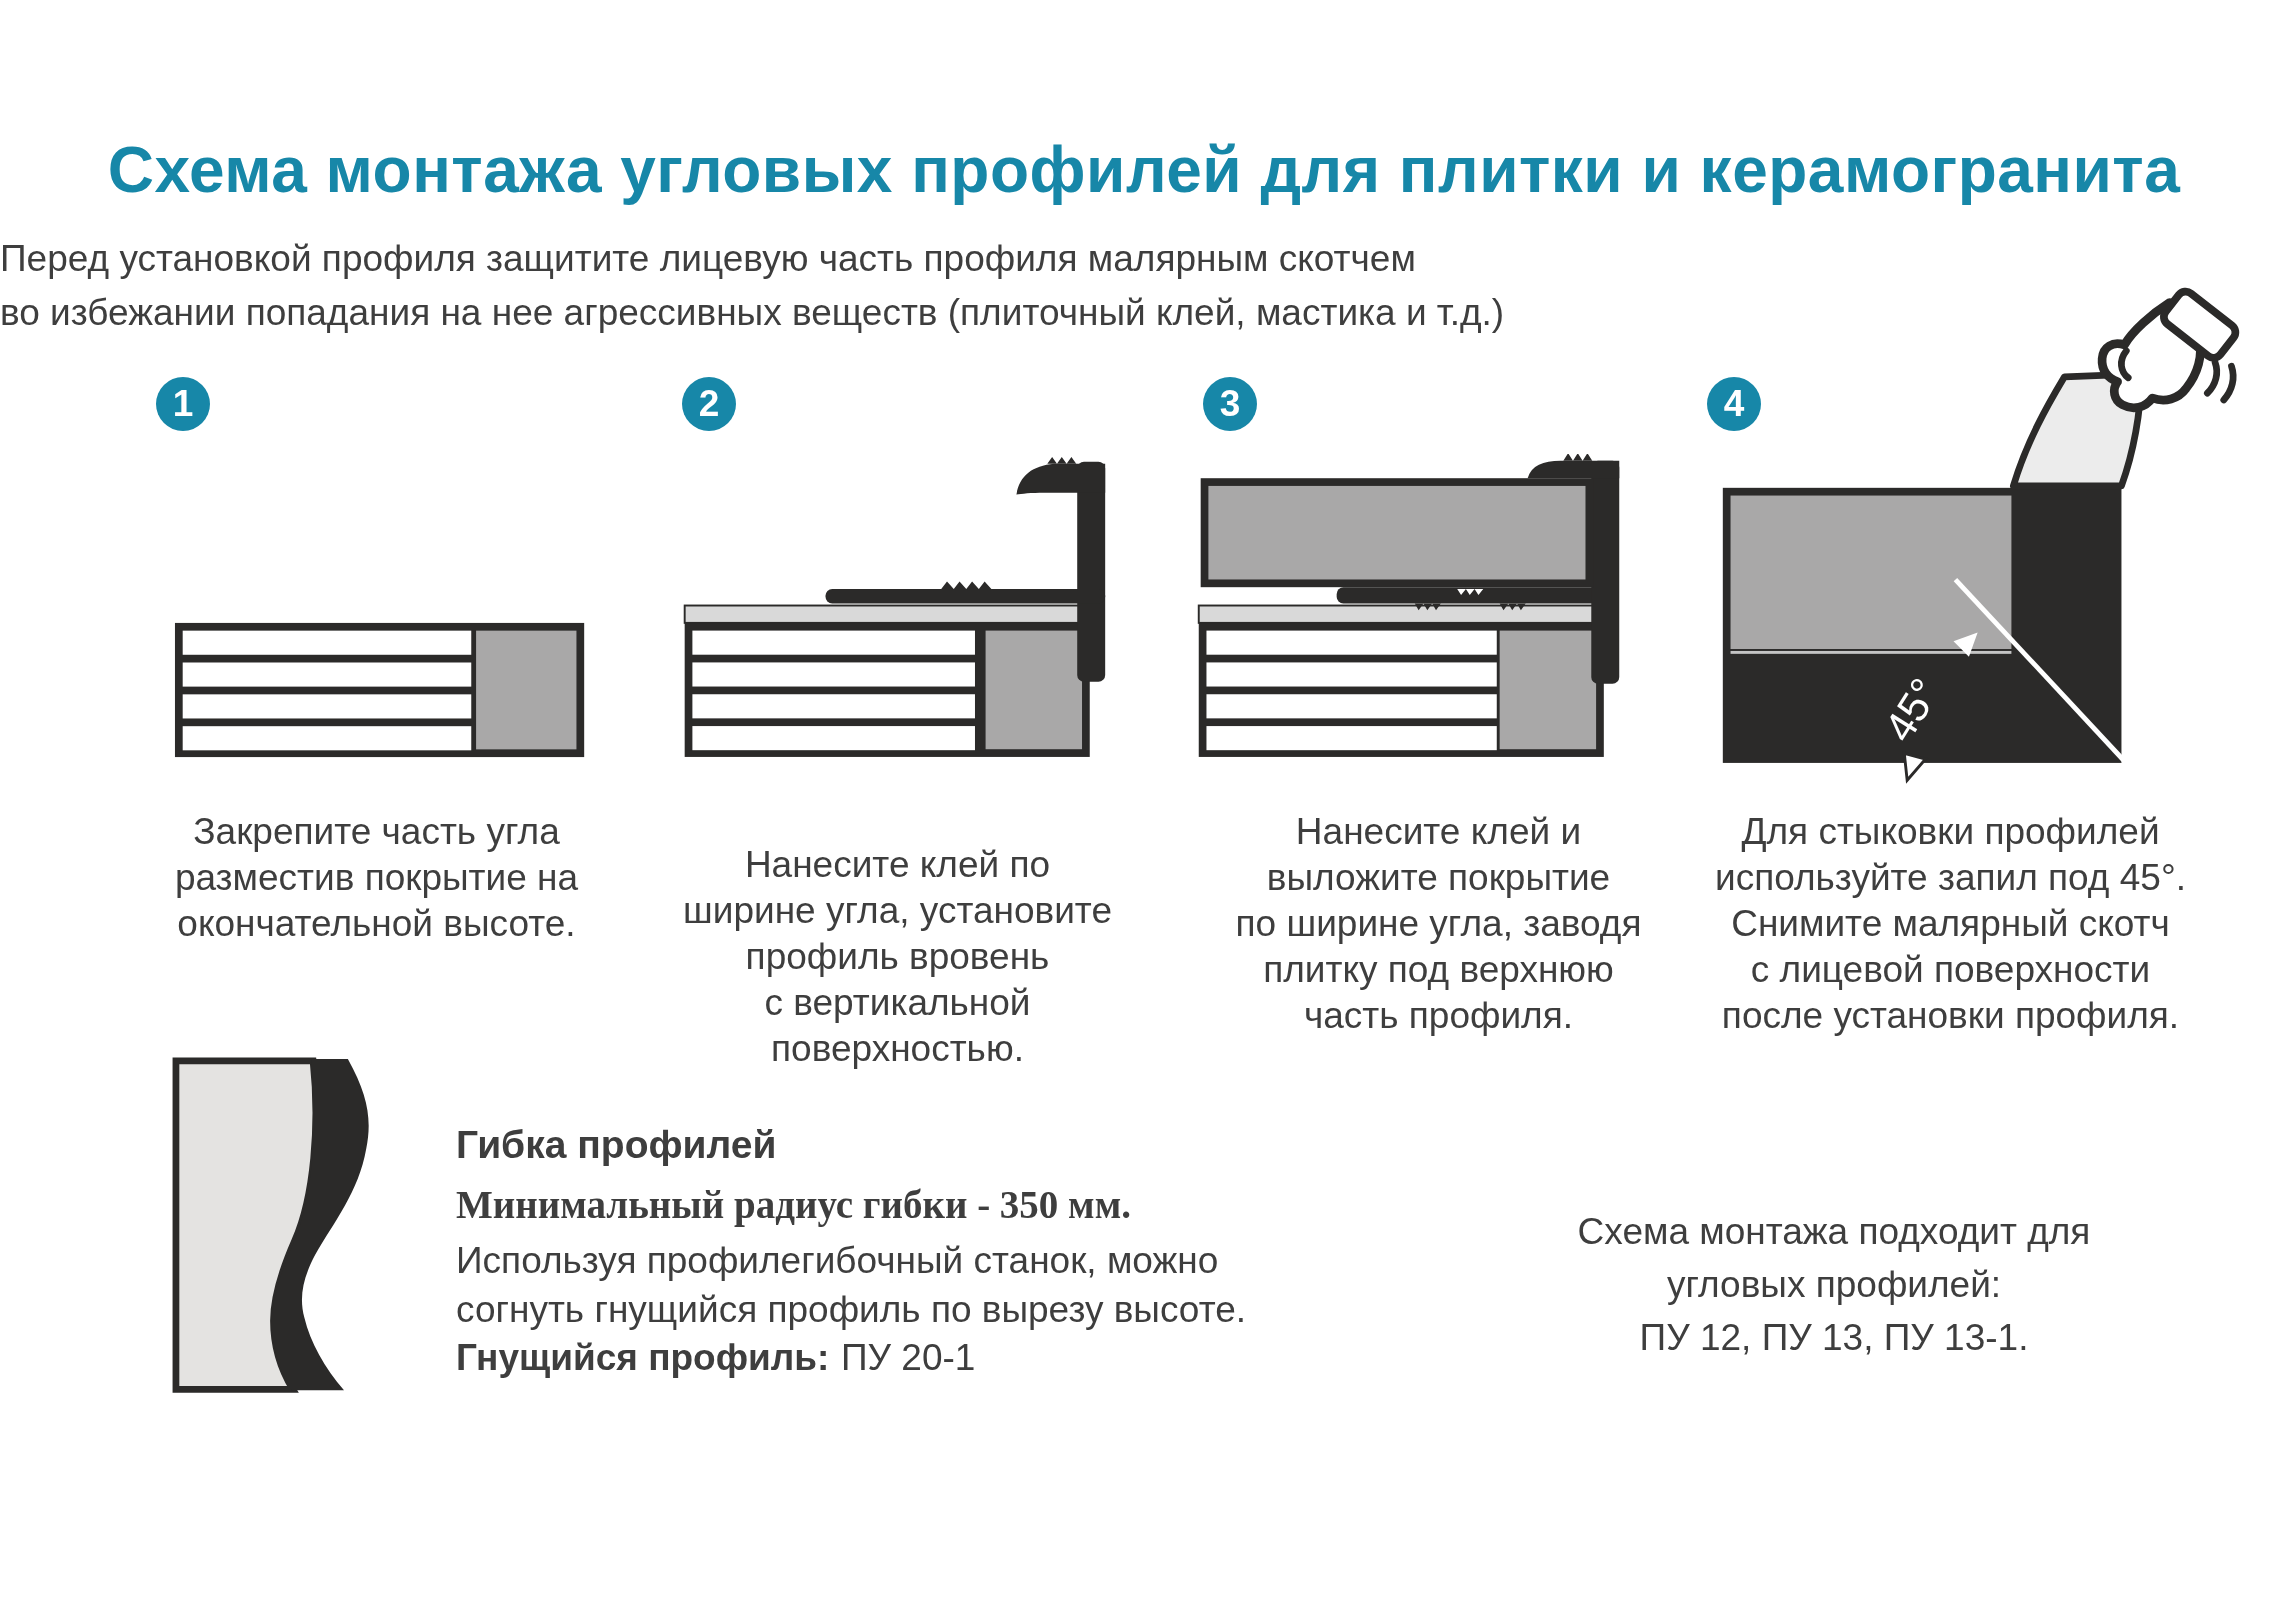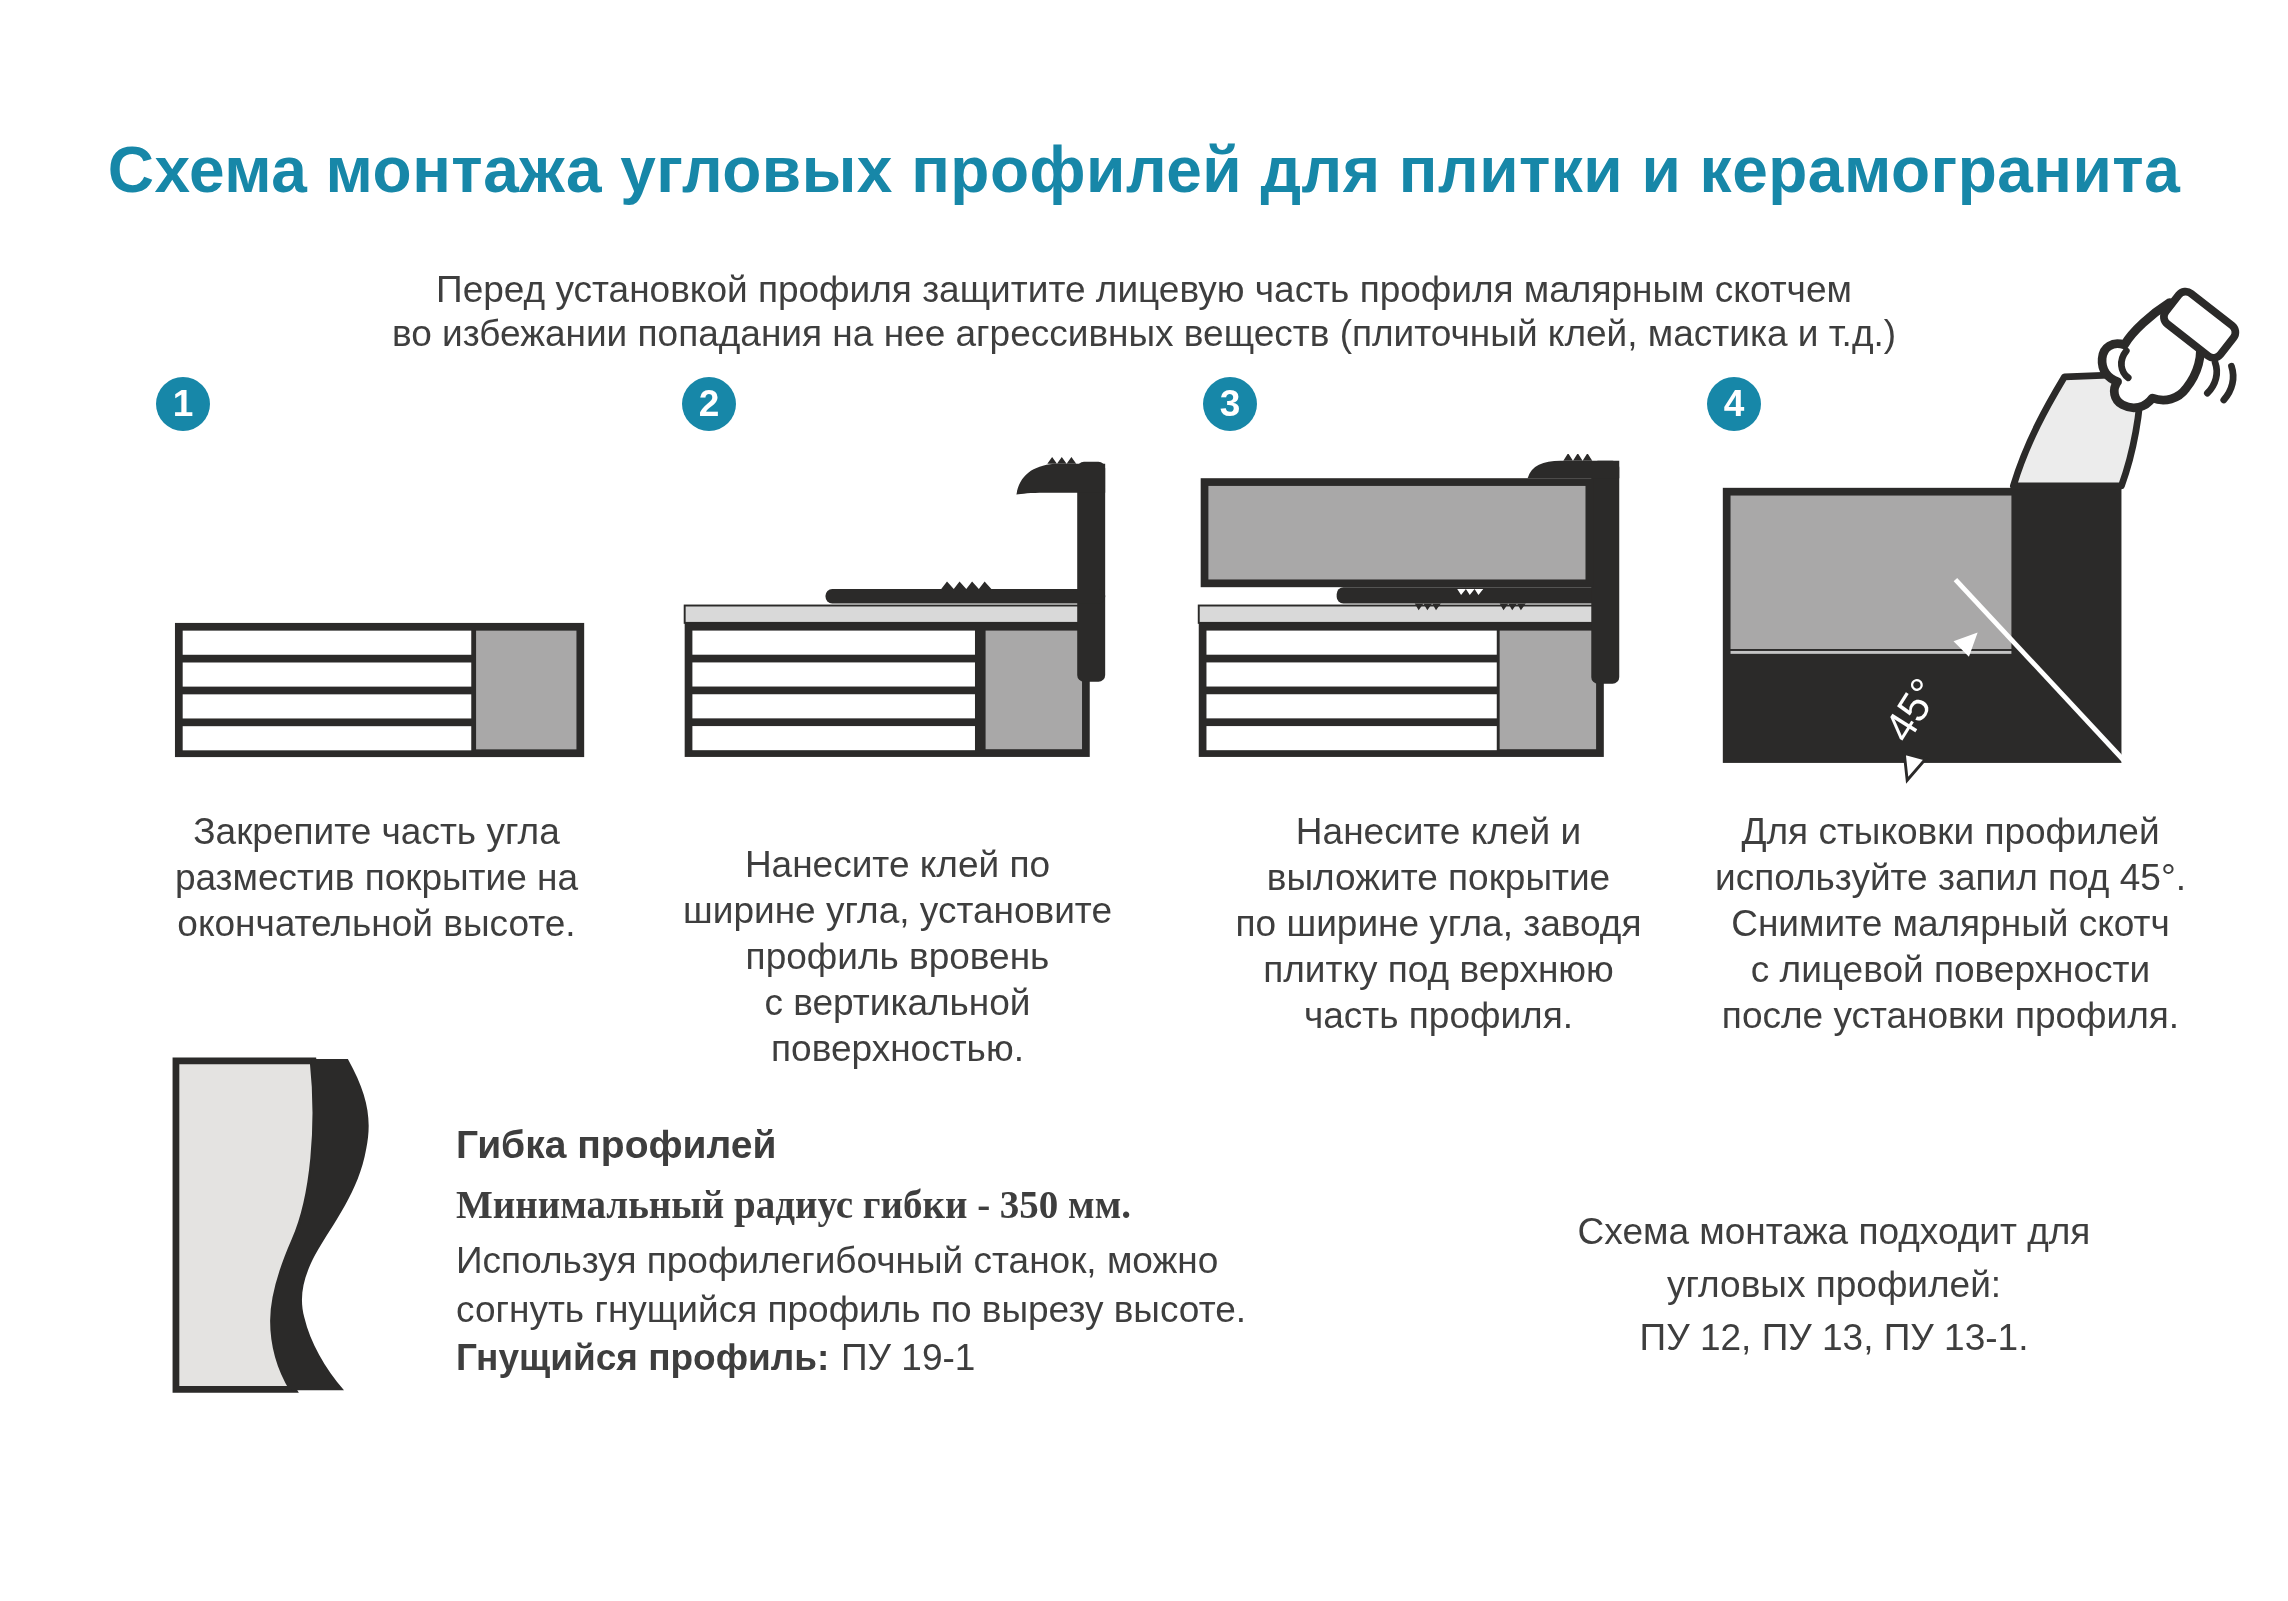--- a/index.html
+++ b/index.html
@@ -10,22 +10,22 @@
   .page{
     position:relative; width:2288px; height:1526px; background:#fff;
     font-family:"Liberation Sans", sans-serif; color:var(--text); overflow:hidden;
   }
   .abs{position:absolute;}
   .page-title{
     left:0; top:133px; width:2288px; text-align:center;
     font-size:64px; font-weight:bold; color:var(--accent); letter-spacing:0.5px;
   }
   .page-subtitle{
-    left:0; top:232px; width:2288px; text-align:center;
-    font-size:37px; line-height:44px; white-space:pre-line; color:var(--text);margin-top:36px;
+    left:0; top:232px; width:2288px; 
+    font-size:37px; line-height:54px; white-space:pre-line; color:var(--text);
   }
   .badge{
     width:54px; height:54px; border-radius:50%; background:var(--accent);
     color:#fff; font-size:37px; font-weight:bold;
     display:flex; align-items:center; justify-content:center; top:377px;
   }
   .caption{
     top:809px; text-align:center; font-size:37px; line-height:46px;
     white-space:pre-line; color:var(--text);
   }
@@ -152,21 +152,21 @@
   <svg class="abs" style="left:172px; top:1057px;" width="203" height="340" viewBox="0 0 210 352">
     <path d="M4,4 L146,4 C153,70 147,145 127,190 C113,222 105,248 105,273 C105,297 111,321 125,344 L4,344 Z" fill="#e4e3e1" stroke="#2b2a29" stroke-width="7"></path>
     <path class="f-ink" d="M144,2 L182,2 C203,40 207,65 201,95 C193,140 168,170 148,205 C136,228 131,248 137,270 C143,295 158,322 178,345 L124,345 C110,322 103,298 103,274 C104,250 112,225 126,192 C145,148 152,70 144,2 Z"></path>
   </svg>
 
   <div class="abs bend-text bend-heading">Гибка профилей</div>
   <div class="abs bend-text bend-radius">Минимальный радиус гибки - 350 мм.</div>
   <div class="abs bend-text bend-line1">Используя профилегибочный станок, можно</div>
   <div class="abs bend-text bend-line2">согнуть гнущийся профиль по вырезу высоте.</div>
   <div class="abs bend-text bend-profile">
-    <b>Гнущийся профиль:</b><span class="val">ПУ 19-1</span>
+    <b>Гнущийся профиль:</b><span class="val">ПУ 20-1</span>
   </div>
 
   <div class="abs compat">
     <div>Схема монтажа подходит для</div>
     <div>угловых профилей:</div>
     <div>ПУ 12, ПУ 13, ПУ 13-1.</div>
   </div>
 
 </div>
 

